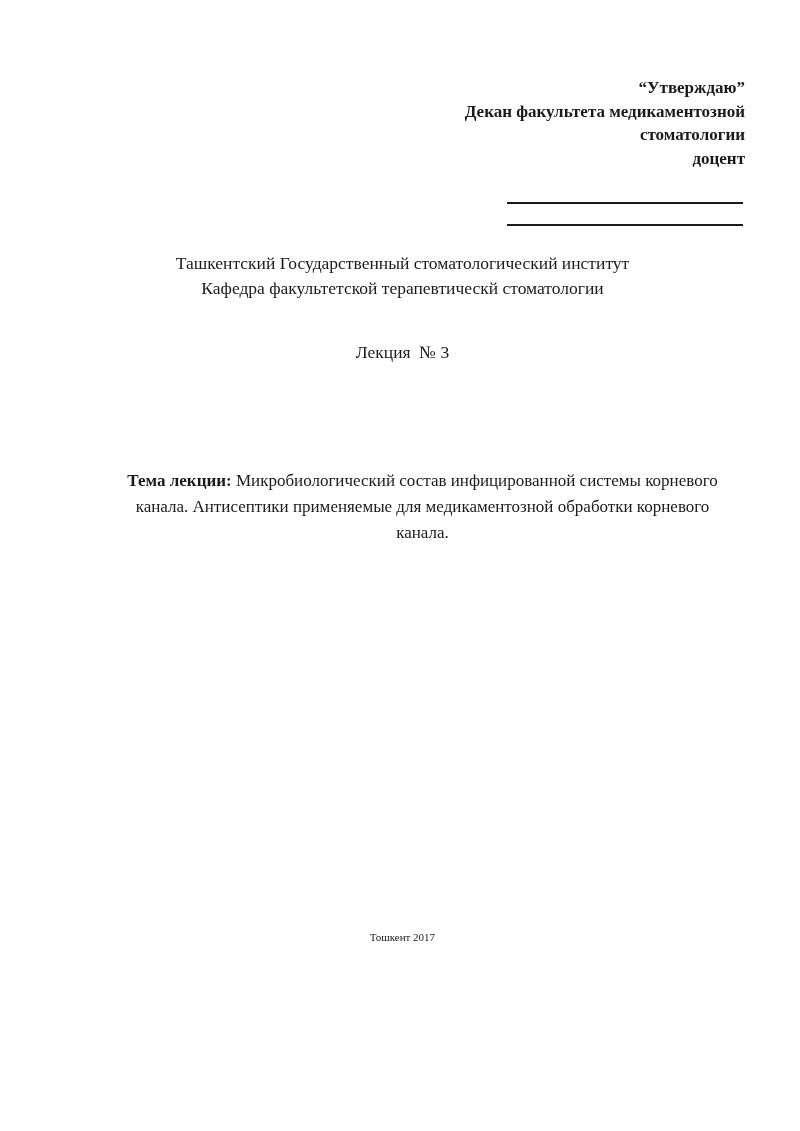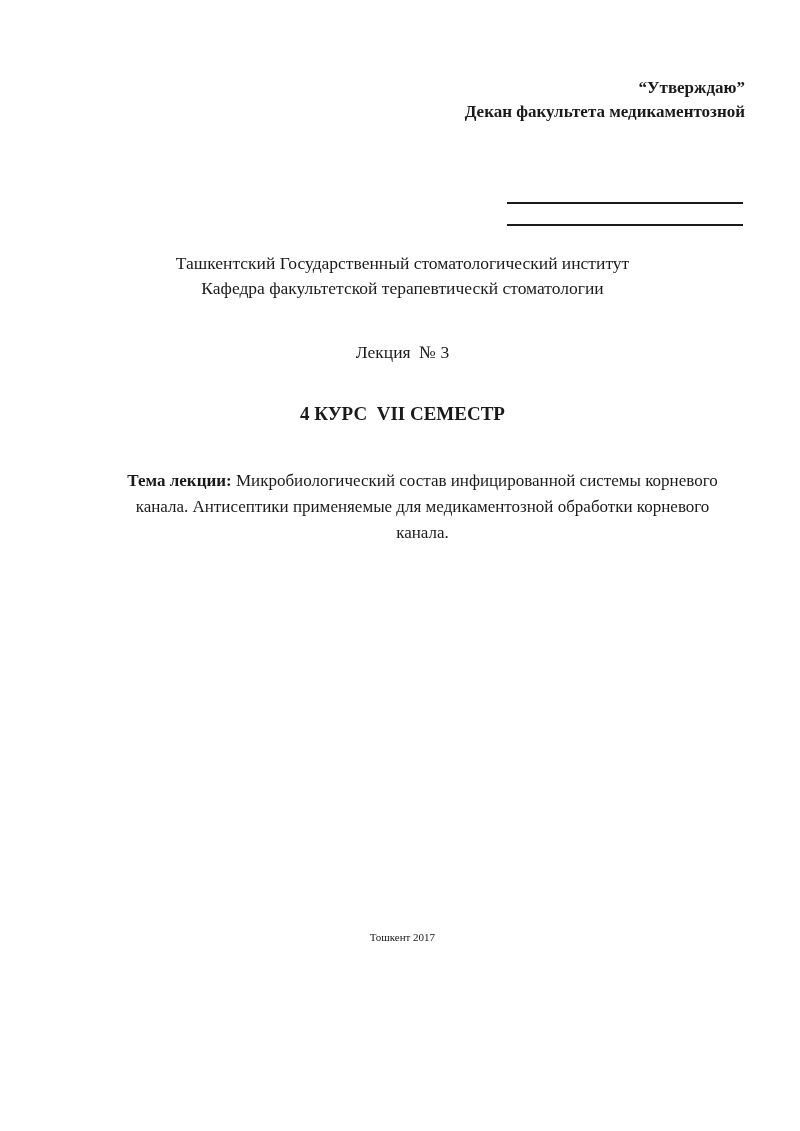--- a/index.html
+++ b/index.html
@@ -96,35 +96,36 @@
   }
 </style>
 </head>
 <body>
 
 <div class="page">
 
   <div class="approval-block">
     <div>“Утверждаю”</div>
     <div>Декан факультета медикаментозной</div>
+    <div>стоматологии</div>
+    <div>доцент</div>
   </div>
 
   <div class="signature-lines">
     <div class="signature-line"></div>
     <div class="signature-line"></div>
   </div>
 
   <div class="institute-block">
     <div>Ташкентский Государственный стоматологический институт</div>
     <div>Кафедра факультетской терапевтическй стоматологии</div>
   </div>
 
   <div class="lecture-number">Лекция  № 3</div>
 
-  <div class="course-line">4 КУРС  VII СЕМЕСТР</div>
 
   <div class="topic-block">
     <span class="topic-label">Тема лекции:</span><span> Микробиологический состав инфицированной системы корневого канала. Антисептики применяемые для медикаментозной обработки корневого канала.</span>
   </div>
 
   <div class="footer-city">Тошкент 2017</div>
 
 </div>
 
 </body></html>

